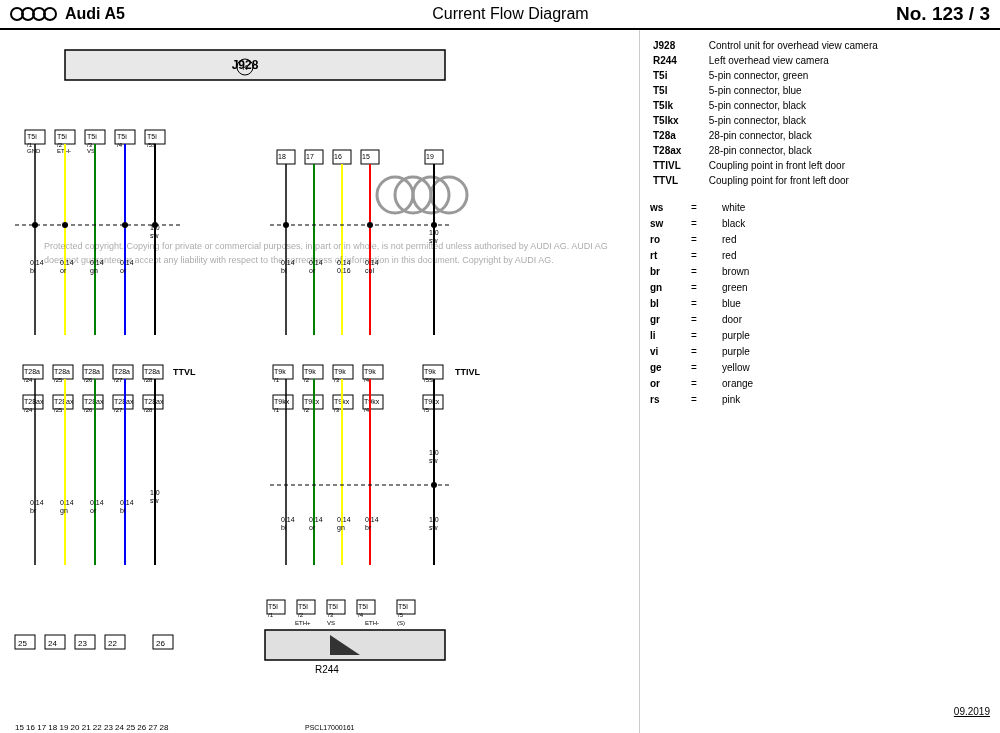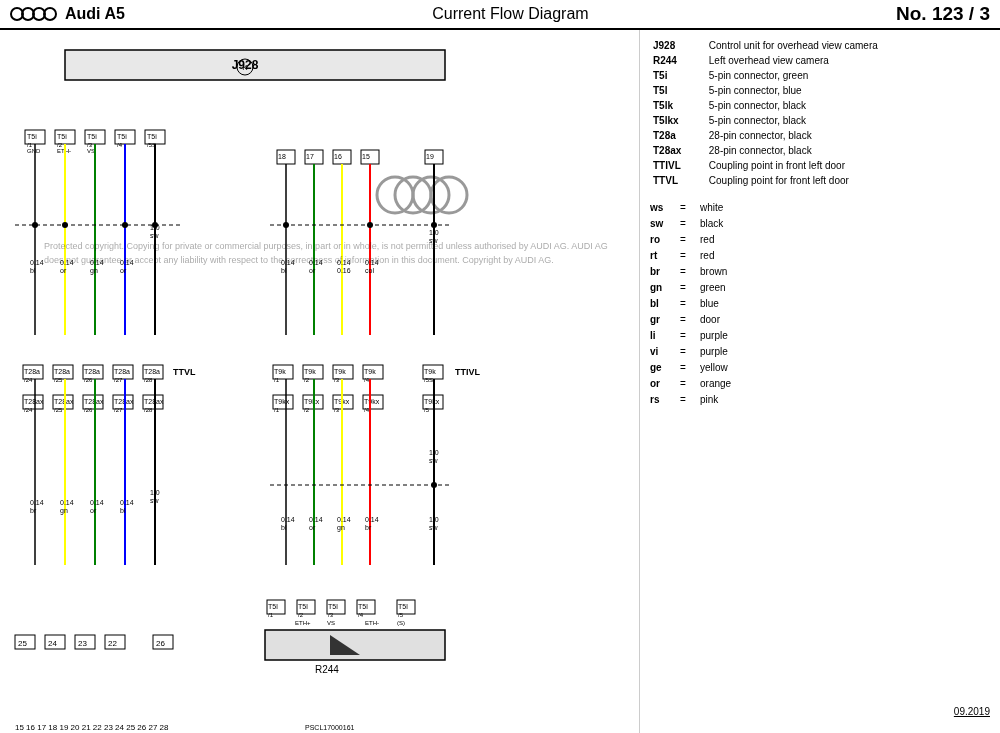--- a/index.html
+++ b/index.html
@@ -83,21 +83,21 @@
       font-size: 10px;
     }
     .legend-code { font-weight: bold; white-space: nowrap; }
 
     .color-legend {
       margin-top: 8px;
     }
     .color-row {
       display: flex;
       align-items: center;
-      gap: 8px;
+      gap: 19px;
       line-height: 1.6;
     }
     .color-code { width: 22px; font-weight: bold; }
     .color-eq { width: 12px; }
     .color-name { }
 
     .date-stamp {
       position: absolute;
       bottom: 14px;
       right: 10px;

